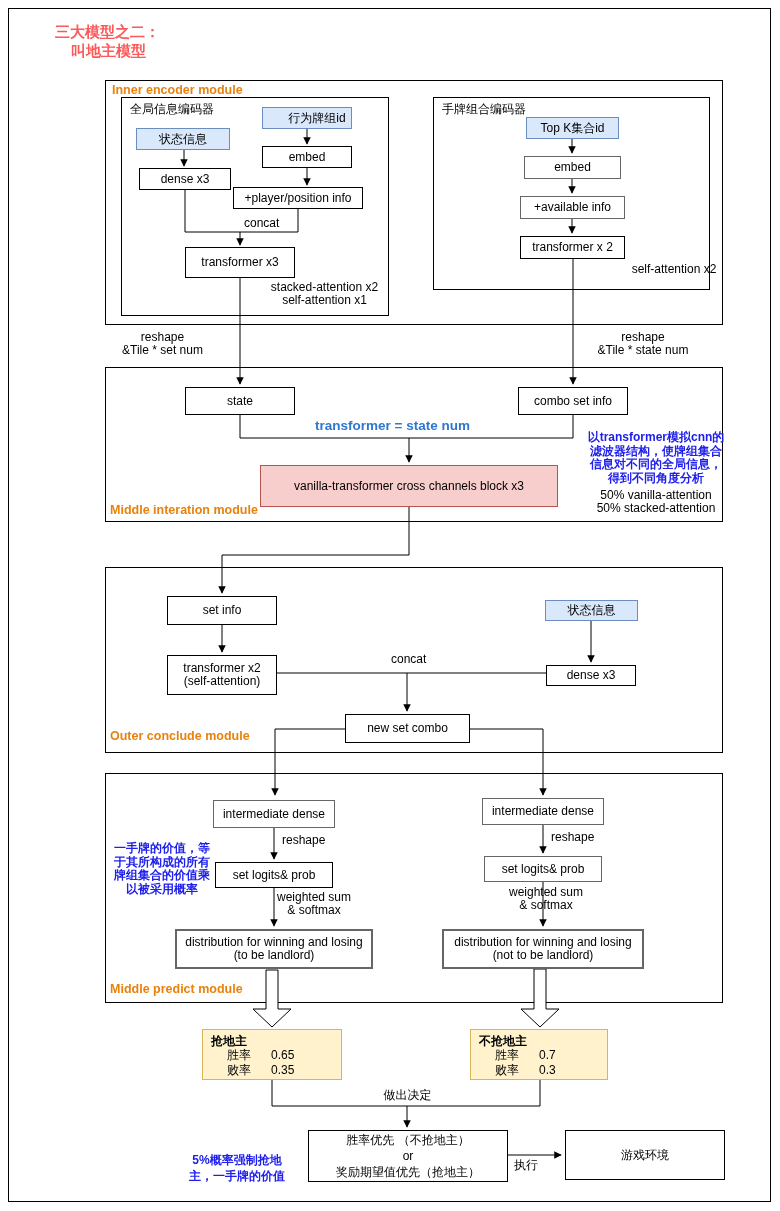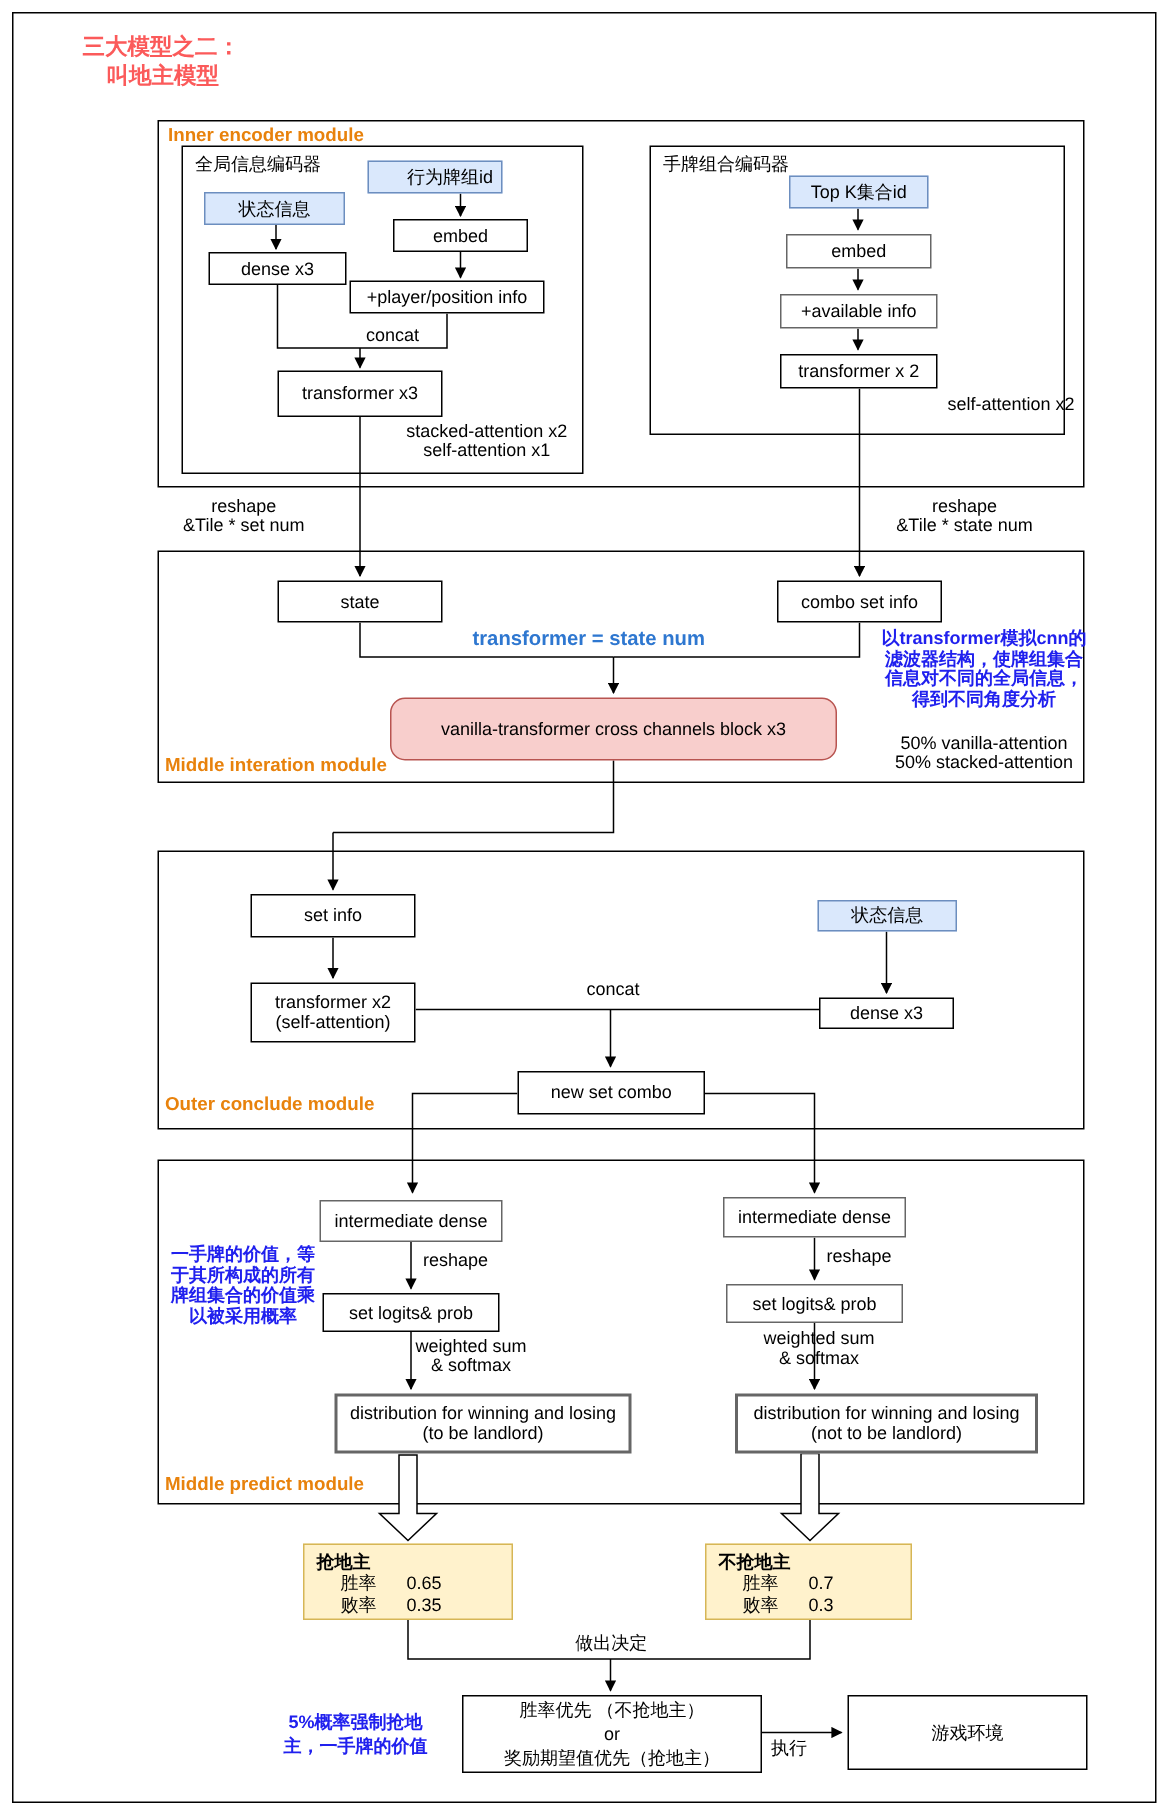--- a/index.html
+++ b/index.html
@@ -5,27 +5,27 @@
   html,body{margin:0;padding:0;background:#fff;}
   #canvas{position:relative;width:780px;height:1211px;background:#fff;overflow:hidden;
           font-family:"Liberation Sans","DejaVu Sans",sans-serif;color:#000;}
   .pageframe{position:absolute;left:8px;top:8px;width:763px;height:1194px;border:1px solid #000;box-sizing:border-box;z-index:0;}
   .module{position:absolute;border:1px solid #000;box-sizing:border-box;z-index:1;background:transparent;}
   .overlay{position:absolute;left:0;top:0;z-index:2;}
   .node{position:absolute;z-index:3;background:#fff;border:1px solid #000;display:flex;align-items:center;justify-content:center;
         text-align:center;font-size:12px;line-height:13px;box-sizing:border-box;}
   .node.blue{background:#DAE8FC;border-color:#6C8EBF;}
   .node.gray{border-color:#666;}
-  .node.gray2{border-color:#666;border-width:2px;margin-left:48px;}
+  .node.gray2{border-color:#666;border-width:2px;}
   .node.pink{background:#F8CECC;border-color:#B85450;}
   .lbl{position:absolute;z-index:3;font-size:12px;line-height:13px;white-space:nowrap;}
   .lbl.c{text-align:center;white-space:normal;}
   .module-label{position:absolute;z-index:3;font-weight:bold;font-size:12.5px;color:#E8820C;white-space:nowrap;}
   .boxtitle{position:absolute;z-index:3;font-size:12px;white-space:nowrap;}
-  .blue-note{position:absolute;z-index:3;color:#2020EE;font-weight:bold;font-size:12px;text-align:center;line-height:13.5px;}
+  .blue-note{position:absolute;z-index:3;color:#2020EE;font-weight:bold;font-size:12px;text-align:center;line-height:13.5px;margin-top:12px;}
   .headline{position:absolute;z-index:3;color:#2E77D0;font-weight:bold;font-size:13.5px;white-space:nowrap;}
   .attn-note{position:absolute;z-index:3;font-size:12px;text-align:center;line-height:13px;}
   .ybox{position:absolute;z-index:3;background:#FFF2CC;border:1px solid #D6B656;box-sizing:border-box;font-size:12px;padding:4px 8px;}
   .ytitle{font-weight:bold;line-height:14px;}
   .yrow{display:flex;gap:20px;padding-left:16px;line-height:15px;}
   .title{position:absolute;left:55px;top:22px;color:#FB5A5A;font-weight:bold;font-size:15px;line-height:19px;z-index:3;}
   .title .l2{padding-left:16px;}
 </style>
 </head>
 <body>
@@ -85,21 +85,21 @@
     </g>
     <polygon points="266,970 266,1009 253,1009 272,1027 291,1009 278,1009 278,970" fill="#fff" stroke="#000" stroke-width="1"></polygon>
     <polygon points="534,969 534,1009 521,1009 540,1027 559,1009 546,1009 546,969" fill="#fff" stroke="#000" stroke-width="1"></polygon>
   </svg>
 
   <div class="module-label" style="left:112px;top:83px;">Inner encoder module</div>
   <div class="boxtitle" style="left:130px;top:101px;">全局信息编码器</div>
   <div class="boxtitle" style="left:442px;top:101px;">手牌组合编码器</div>
 
   <div class="node blue" style="left:136px;top:128px;width:94px;height:22px;">状态信息</div>
-  <div class="node blue" style="left:245px;top:107px;width:90px;height:22px;padding-left:20px;">行为牌组id</div>
+  <div class="node blue" style="left:262px;top:107px;width:90px;height:22px;padding-left:20px;">行为牌组id</div>
   <div class="node" style="left:262px;top:146px;width:90px;height:22px;">embed</div>
   <div class="node" style="left:139px;top:168px;width:92px;height:22px;">dense x3</div>
   <div class="node" style="left:233px;top:187px;width:130px;height:22px;">+player/position info</div>
   <div class="lbl" style="left:244px;top:217px;">concat</div>
   <div class="node" style="left:185px;top:247px;width:110px;height:31px;">transformer x3</div>
   <div class="lbl c" style="left:262px;top:281px;width:125px;">
     <div>stacked-attention x2</div>
     <div>self-attention x1</div>
   </div>
 
@@ -114,21 +114,21 @@
     <div>&amp;Tile * set num</div>
   </div>
   <div class="lbl c" style="left:588px;top:331px;width:110px;">
     <div>reshape</div>
     <div>&amp;Tile * state num</div>
   </div>
 
   <div class="headline" style="left:315px;top:372px;margin-top:46px;">transformer =  state num</div>
   <div class="node" style="left:185px;top:387px;width:110px;height:28px;">state</div>
   <div class="node" style="left:518px;top:387px;width:110px;height:28px;">combo set info</div>
-  <div class="node pink" style="left:260px;top:465px;width:298px;height:42px;border-radius:10px;">vanilla-transformer cross channels block x3</div>
+  <div class="node pink" style="left:260px;top:465px;width:298px;height:42px;">vanilla-transformer cross channels block x3</div>
   <div class="blue-note" style="left:582px;top:419px;width:148px;">
     <div>以transformer模拟cnn的</div>
     <div>滤波器结构，使牌组集合</div>
     <div>信息对不同的全局信息，</div>
     <div>得到不同角度分析</div>
   </div>
   <div class="attn-note" style="left:582px;top:489px;width:148px;">
     <div>50% vanilla-attention</div>
     <div>50% stacked-attention</div>
   </div>

